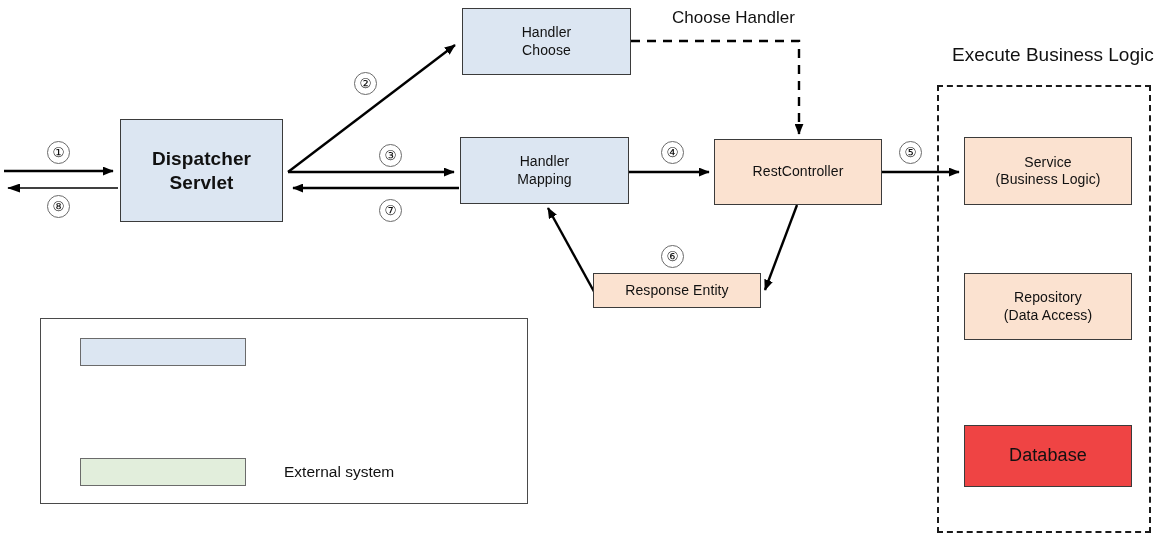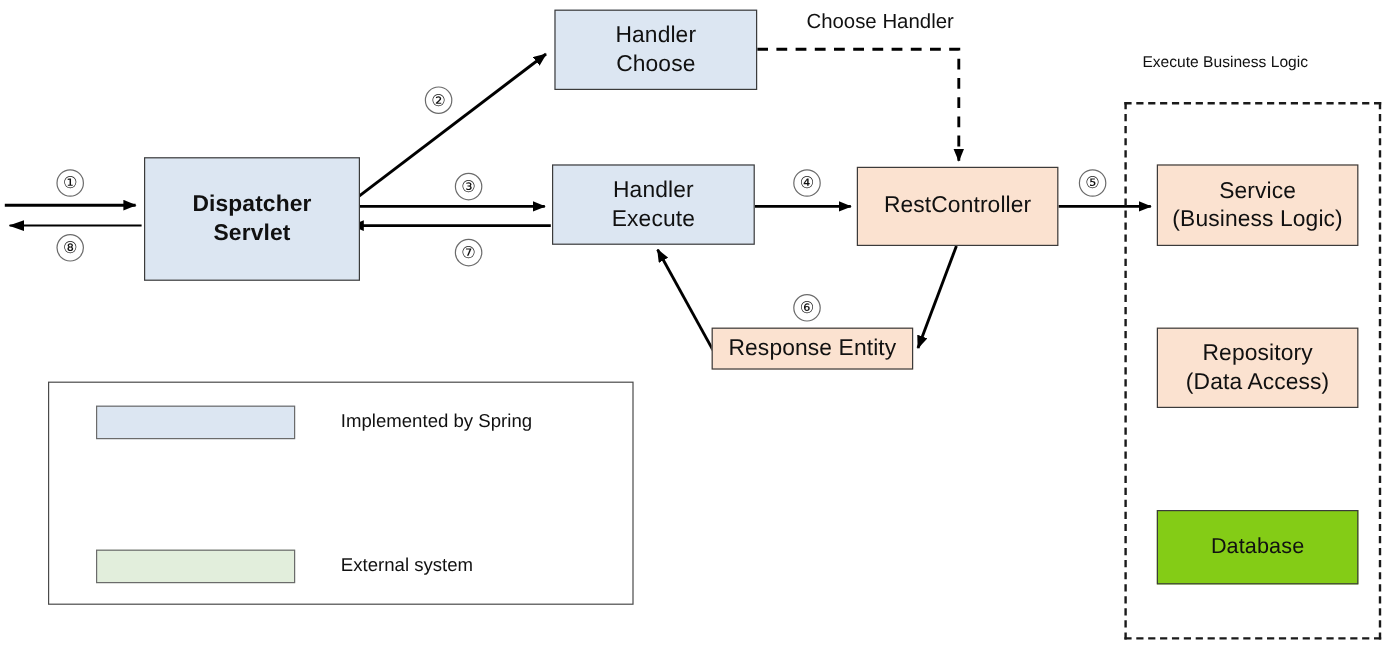--- a/index.html
+++ b/index.html
@@ -29,35 +29,35 @@
   .node {
     position: absolute;
     box-sizing: border-box;
     border: 1.4px solid #3b3b3b;
     display: flex;
     align-items: center;
     justify-content: center;
     text-align: center;
     color: #111111;
     line-height: 1.22;
-    font-size: 19px;
+    font-size: 14px;
     letter-spacing: 0.1px;
   }
   .node.spring   { background: #dce6f2; }
   .node.dev      { background: #fbe2d0; }
-  .node.external { background: #84cc16; }
+  .node.external { background: #ef4444; }
   .node.bold {
     font-weight: bold;
     font-size: 19px;
   }
   .node .lines { padding: 0 4px; }
 
   .grp-label {
     position: absolute;
-    font-size: 13px;
+    font-size: 19px;
     color: #111111;
     white-space: nowrap;
   }
   .edge-label {
     position: absolute;
     font-size: 17px;
     color: #111111;
     white-space: nowrap;
   }
   .step {
@@ -156,38 +156,38 @@
 
     <g>
       <line x1="797" y1="205" x2="765" y2="290" stroke="#000" stroke-width="2.4" marker-end="url(#arrow)"></line>
     </g>
 
     <g>
       <line x1="597" y1="297" x2="548" y2="208" stroke="#000" stroke-width="2.4" marker-end="url(#arrow)"></line>
     </g>
   </svg>
 
-  <div class="node spring bold" style="left:120px; top:119px; width:180px; height:103px;margin-top:12px;">
+  <div class="node spring bold" style="left:120px; top:119px; width:163px; height:103px;">
     <div class="lines">
       <div>Dispatcher</div>
       <div>Servlet</div>
     </div>
   </div>
 
   <div class="node spring" style="left:462px; top:8px; width:169px; height:67px;">
     <div class="lines">
       <div>Handler</div>
       <div>Choose</div>
     </div>
   </div>
 
   <div class="node spring" style="left:460px; top:137px; width:169px; height:67px;">
     <div class="lines">
       <div>Handler</div>
-      <div>Execute</div>
+      <div>Mapping</div>
     </div>
   </div>
 
   <div class="node dev" style="left:714px; top:139px; width:168px; height:66px;">
     <div class="lines">
       <div>RestController</div>
     </div>
   </div>
 
   <div class="node dev" style="left:593px; top:273px; width:168px; height:35px;">
@@ -227,21 +227,20 @@
   <div class="step" style="left:661px; top:141px;">④</div>
   <div class="step" style="left:899px; top:141px;">⑤</div>
   <div class="step" style="left:661px; top:245px;">⑥</div>
   <div class="step" style="left:379px; top:199px;">⑦</div>
   <div class="step" style="left:47px; top:195px;">⑧</div>
 
   <div class="legend-box" style="left:40px; top:318px; width:488px; height:186px;"></div>
 
   <div class="legend-row" style="left:80px; top:338px;">
     <div class="legend-swatch spring"></div>
-    <div class="legend-text">Implemented by Spring</div>
   </div>
 
 
   <div class="legend-row" style="left:80px; top:458px;">
     <div class="legend-swatch external"></div>
     <div class="legend-text">External system</div>
   </div>
 
 </div>
 

